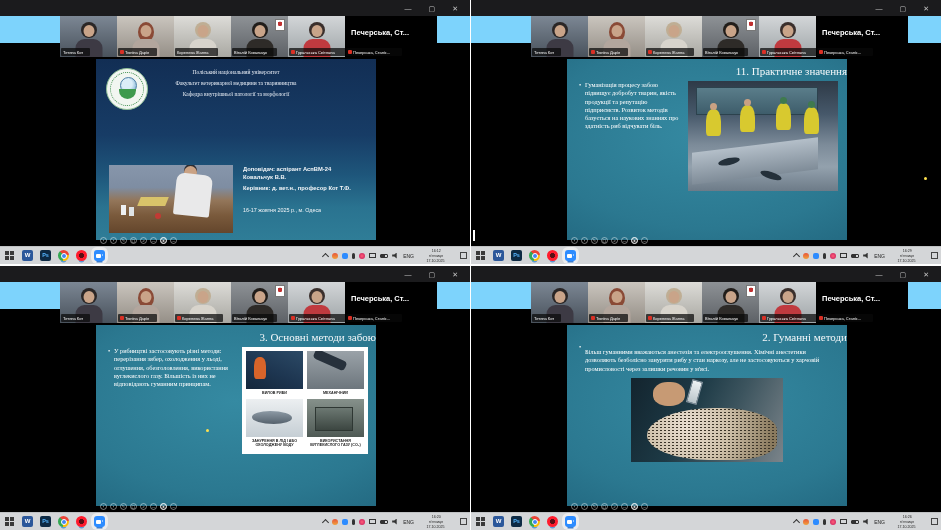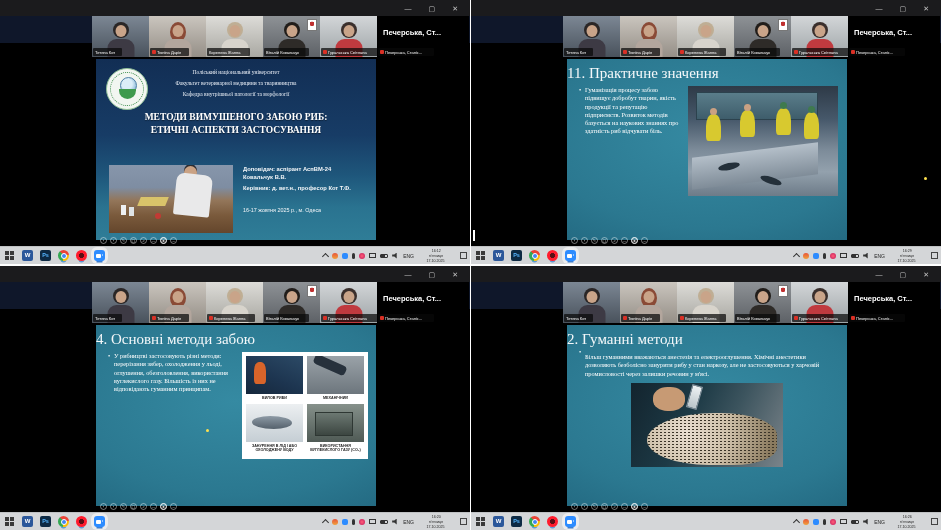--- a/index.html
+++ b/index.html
@@ -2,21 +2,21 @@
 <html><head>
 <meta charset="utf-8">
 <style>
   html,body{margin:0;padding:0;background:#fff;}
   .screen{width:941px;height:530px;display:grid;grid-template-columns:470px 470px;grid-template-rows:264px 264px;gap:2px 1px;background:#fff;font-family:"Liberation Sans","DejaVu Sans",sans-serif;}
   .quad{position:relative;background:#000;overflow:hidden;}
   
   .titlebar{height:16px;background:#1b1b1d;display:flex;align-items:center;justify-content:flex-end;padding-right:12px;gap:17px;}
   .wc{color:#c2c2c2;font-size:7px;line-height:7px;}
   
-  .strip{height:27px;background:#0f172a;display:flex;padding-left:92px;}
+  .strip{height:27px;background:#7dd3fc;display:flex;padding-left:60px;}
   .tile{position:relative;width:57px;height:41px;overflow:hidden;background:#1a1a1a;flex:0 0 auto;}
   .tile.active{outline:2px solid #2ecf6a;outline-offset:-2px;z-index:2;}
   .room{position:absolute;inset:0;}
   .hair{position:absolute;left:50%;top:6px;transform:translateX(-50%);width:16px;height:16px;border-radius:50%;}
   .head{position:absolute;left:50%;top:9px;transform:translateX(-50%);width:11px;height:12px;border-radius:50%;background:#c9a489;}
   .torso{position:absolute;left:50%;top:23px;transform:translateX(-50%);width:27px;height:20px;border-radius:9px 9px 0 0;}
   .p1 .room{background:linear-gradient(#7c8794,#49525c);}  .p1 .hair{background:#2a2626;} .p1 .torso{background:#3d3a44;}
   .p2 .room{background:linear-gradient(#cac5be,#958f87);}  .p2 .hair{background:#8a4a36;height:20px;} .p2 .torso{background:#b3a69d;}
   .p3 .room{background:linear-gradient(#dddcd8,#a9a8a2);}  .p3 .hair{background:#bfae94;} .p3 .torso{background:#d8d4cc;}
   .p4 .room{background:linear-gradient(#8e9296,#5d6166);}  .p4 .hair{background:#211d1a;} .p4 .torso{background:#2e2b28;}
@@ -24,21 +24,21 @@
   .decor{position:absolute;right:3px;top:3px;width:8px;height:10px;background:radial-gradient(circle at 50% 38%,#c03030 0 2.2px,#ffffff 2.4px);border:0.5px solid #777;}
   .tag{position:absolute;left:1px;bottom:1px;display:inline-flex;align-items:center;gap:1px;background:rgba(8,8,8,.72);border-radius:1px;padding:1px 2px;max-width:53px;overflow:hidden;white-space:nowrap;}
   .tag .nm{color:#fff;font-size:5px;transform:scale(.8);transform-origin:left center;white-space:nowrap;}
   .mic{width:4px;height:4px;background:#d93025;border-radius:1px;flex:0 0 auto;}
   .tile.noface{width:92px;background:#000;}
   .bigname{position:absolute;left:6px;top:12px;color:#fff;font-weight:bold;font-size:7.5px;}
   
   .stage{position:absolute;top:57px;left:0;right:0;bottom:18px;background:#000;}
   .slide{position:absolute;left:96px;top:2px;width:280px;height:181px;overflow:hidden;font-family:"Liberation Serif","DejaVu Serif",serif;}
   .teal{background:radial-gradient(130% 115% at 50% 42%,#358aa2 0%,#2b7890 45%,#1e6078 78%,#164c61 100%);}
-  .stitle{padding-top:6px;text-align:left;font-size:15px;color:#f4f8fa;}
+  .stitle{padding-top:6px;text-align:right;font-size:11px;color:#f4f8fa;}
   .bullet{position:relative;padding-left:6px;color:#fff;font-size:6.3px;line-height:1.32;}
   .bm{position:absolute;left:0;top:0;}
   .controls{position:absolute;left:100px;bottom:2px;display:flex;gap:3px;align-items:center;}
   .ctl{width:7px;height:7px;border-radius:50%;border:1px solid rgba(255,255,255,.45);color:rgba(255,255,255,.85);font-size:4px;line-height:6px;text-align:center;box-sizing:border-box;}
   .ctl.hl{border-color:#fff;background:rgba(255,255,255,.2);}
   .laser{position:absolute;width:3px;height:3px;background:#ffe14d;border-radius:50%;z-index:3;}
   .ibar{position:absolute;left:2px;bottom:5px;width:2px;height:11px;background:#fff;}
   
   .s1{background:linear-gradient(180deg,#122e54 0%,#173c66 42%,#1e567b 64%,#2a7390 82%,#2f7d97 100%);}
   .inst{padding-top:8px;text-align:center;font-size:5.5px;line-height:2.0;color:#e8edf5;}
@@ -191,24 +191,20 @@
         <div class="logo">
             <div class="ring"></div>
             <div class="globe"></div>
             <div class="leaf"></div>
           </div>
         <div class="inst">
           <div>Поліський національний університет</div>
           <div>Факультет ветеринарної медицини та тваринництва</div>
           <div>Кафедра внутрішньої патології та морфології</div>
         </div>
-        <div class="s1title">
-          <div>МЕТОДИ ВИМУШЕНОГО ЗАБОЮ РИБ:</div>
-          <div>ЕТИЧНІ АСПЕКТИ ЗАСТОСУВАННЯ</div>
-        </div>
         <div class="s1low">
           <div class="photo-lab">
             <div class="lab-head"></div>
               <div class="lab-coat"></div>
               <div class="lab-tray"></div>
               <div class="lab-b1"></div>
               <div class="lab-b2"></div>
               <div class="lab-red"></div>
           </div>
           <div class="s1credits">
@@ -469,21 +465,21 @@
       <div class="tile noface">
         <div class="bigname">Печерська, Ст...</div>
         <div class="tag">
             <span class="mic"></span>
             <span class="nm">Печерська, Станіс...</span>
           </div>
         </div>
     </div>
     <div class="stage">
       <div class="slide teal">
-        <div class="stitle">4. Основні методи забою</div>
+        <div class="stitle">3. Основні методи забою</div>
         <div class="srow">
           <div class="bullet col-w">
             <span class="bm">•</span><span>У рибництві застосовують різні методи: перерізання зябер, охолодження у льоді, оглушення, обезголовлення, використання вуглекислого газу. Більшість із них не відповідають гуманним принципам.</span>
           </div>
           <div class="card">
             <div class="cell">
                 <div class="img i1">
                   <i></i>
                 </div>
                 <div class="cap">ВИЛОВ РИБИ</div>

